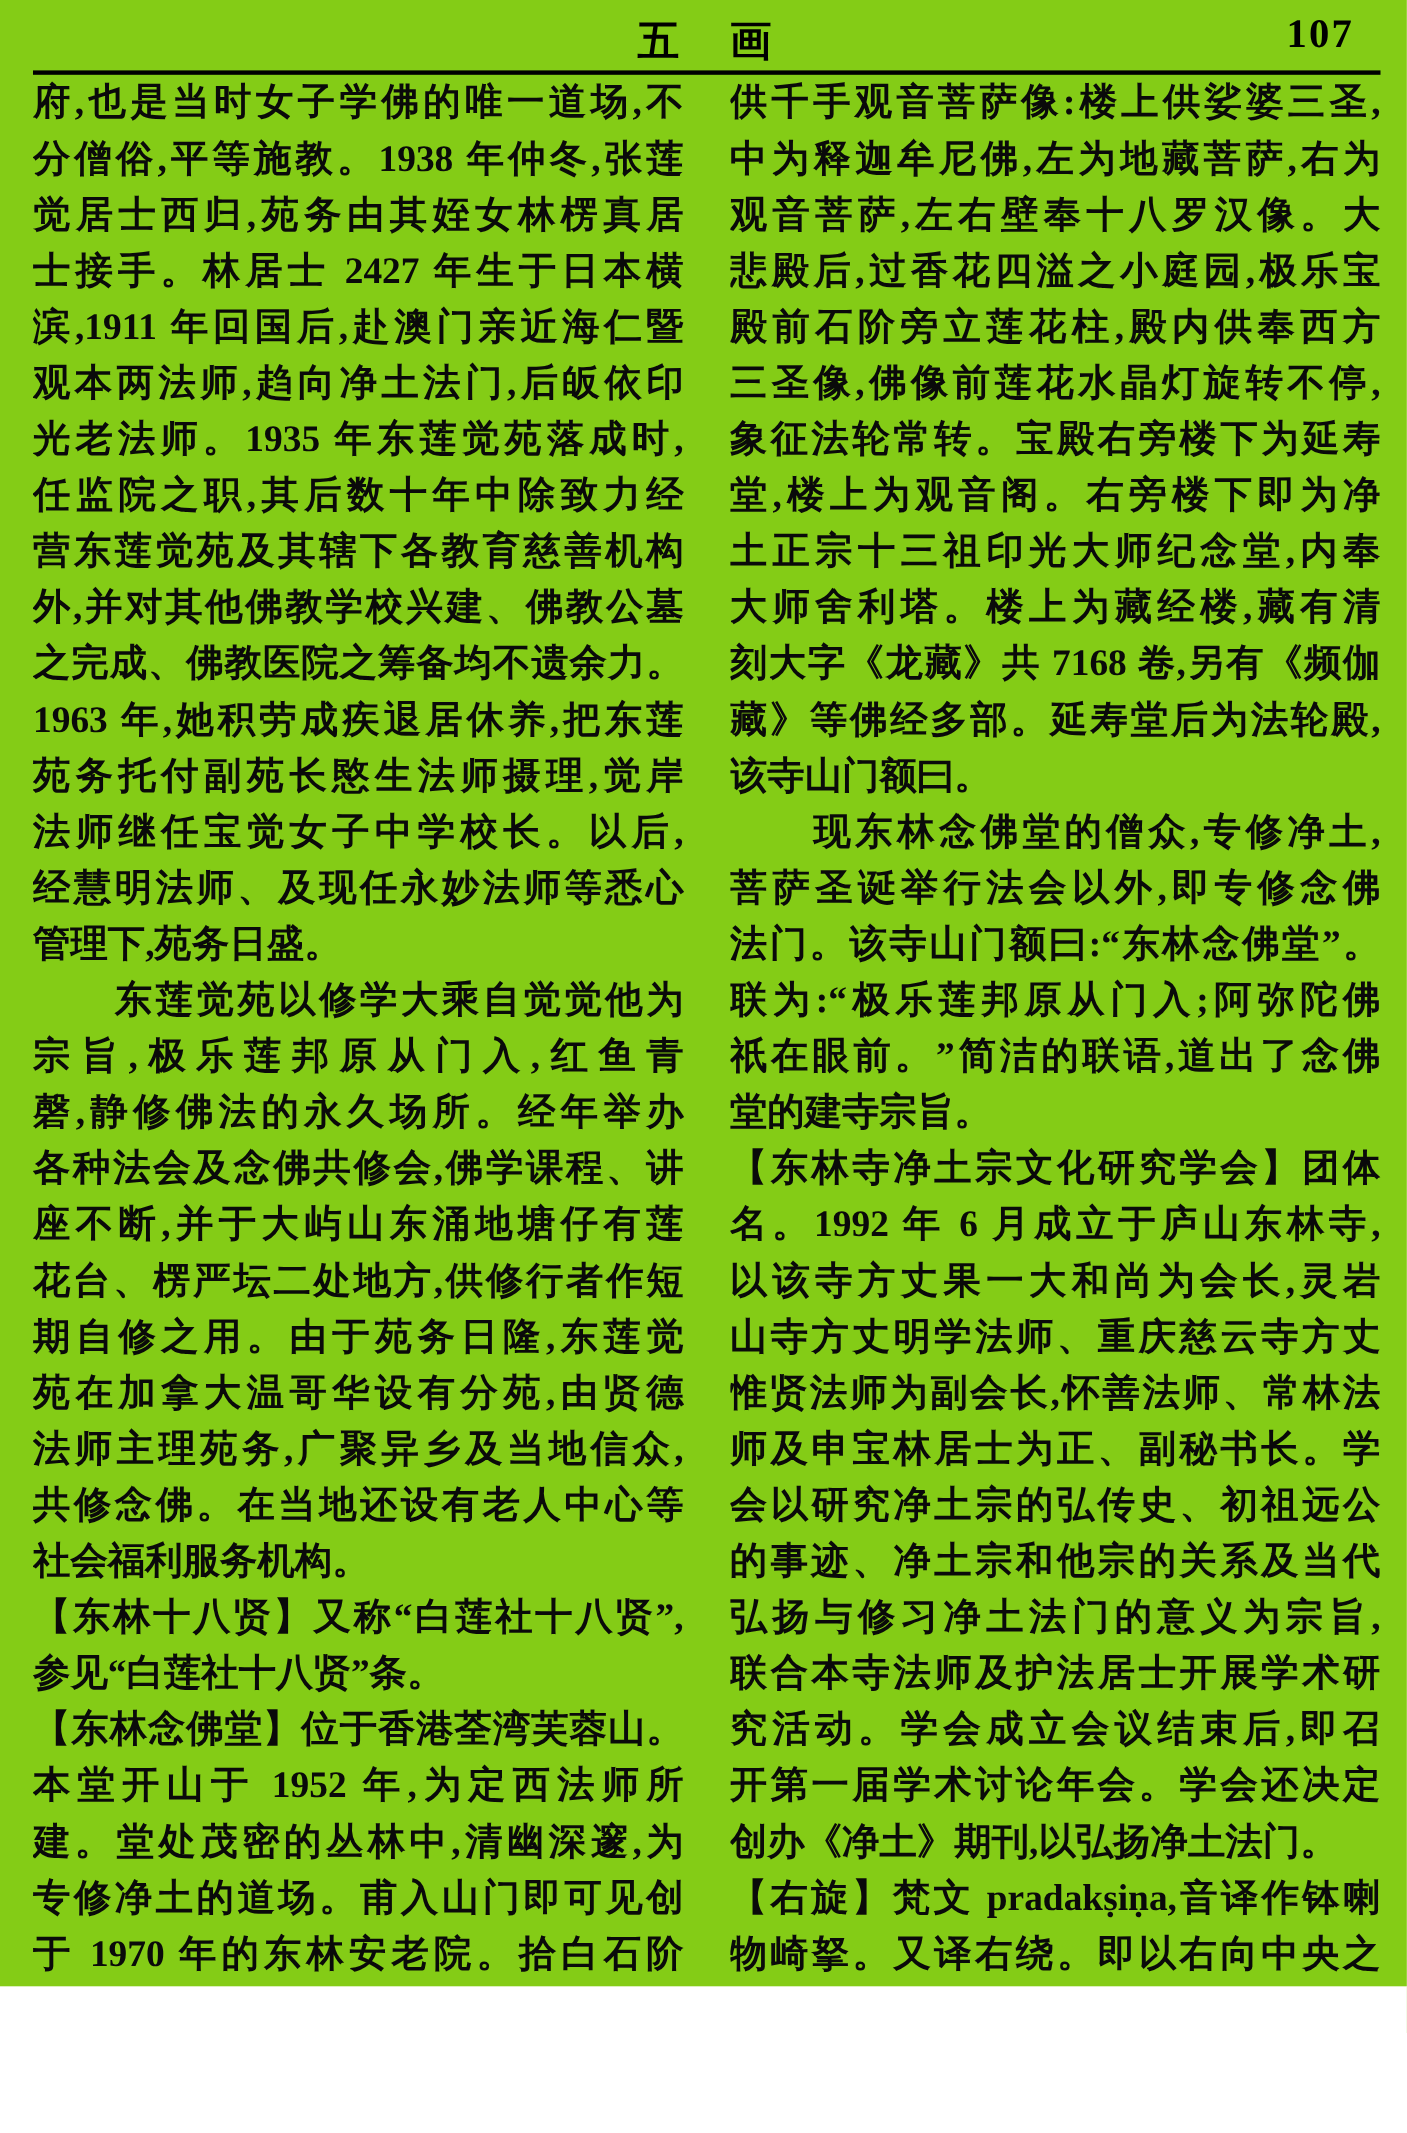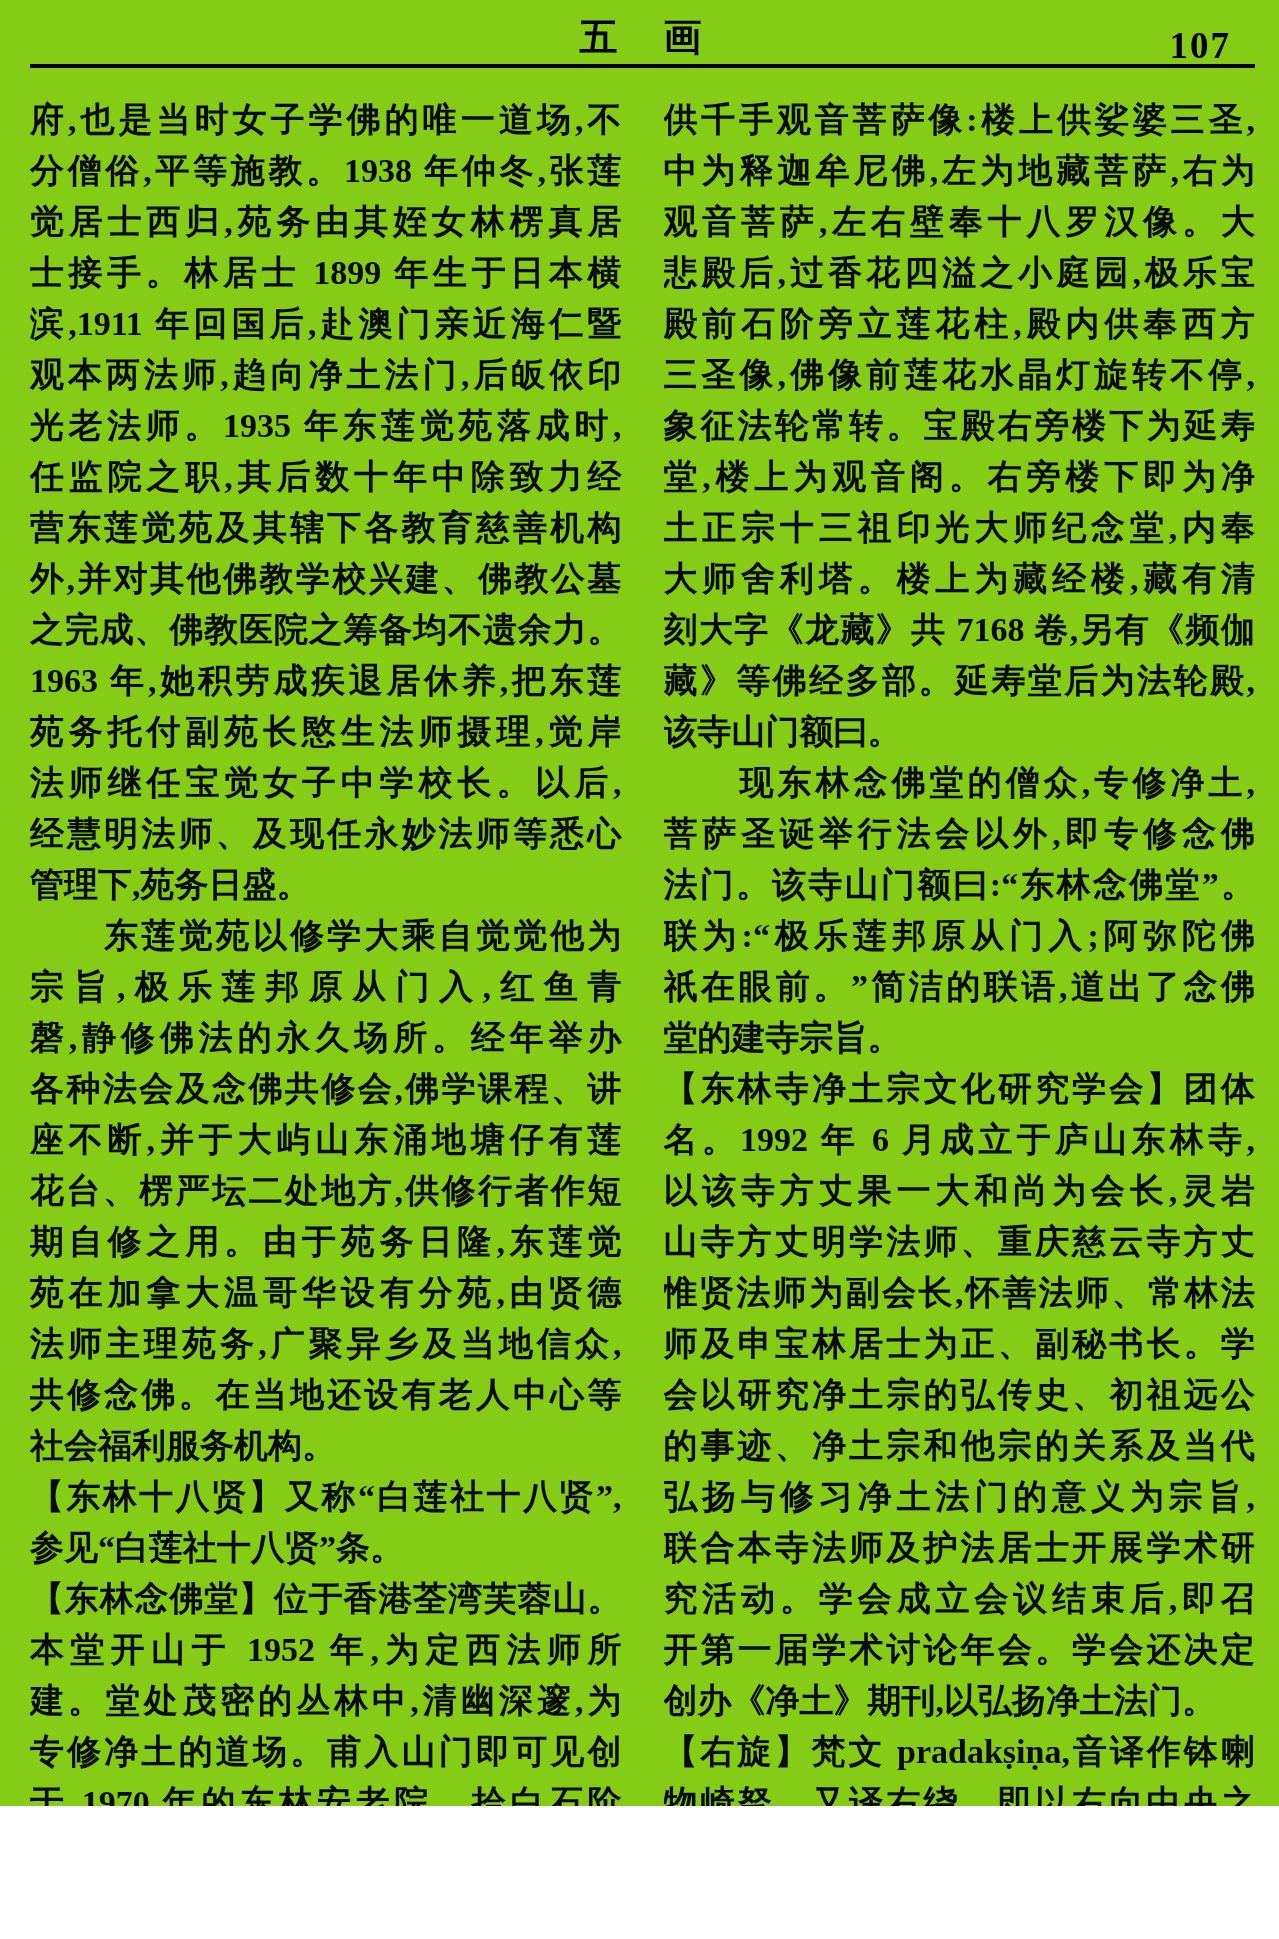--- a/index.html
+++ b/index.html
@@ -28,35 +28,34 @@
     top: 4px;
     text-align: center;
     font-family: "Liberation Serif", serif;
     font-size: 38px;
     font-weight: bold;
     letter-spacing: 4px;
   }
   .hdr-num {
     position: absolute;
     right: 24px;
-    top: 16px;
+    top: 2px;
     font-family: "Liberation Serif", serif;
     font-size: 37px;
     font-weight: bold;
     letter-spacing: 2px;
   }
   .rule {
     height: 4px;
     background: #000;
     margin-top: 6px;
   }
   .cols {
     display: flex;
     gap: 42px;
-    margin-top: 26px;
   }
   .col {
     flex: 1 1 0;
     min-width: 0;
   }
   .line {
     font-family: "Liberation Serif", serif;
     font-size: 34px;
     font-weight: bold;
     line-height: 51px;
@@ -81,21 +80,21 @@
   <div class="hdr">
     <div class="hdr-title">五　画</div>
     <div class="hdr-num">107</div>
   </div>
   <div class="rule"></div>
   <div class="cols">
     <div class="col">
         <div class="line">府,也是当时女子学佛的唯一道场,不</div>
         <div class="line">分僧俗,平等施教。1938 年仲冬,张莲</div>
         <div class="line">觉居士西归,苑务由其姪女林楞真居</div>
-        <div class="line">士接手。林居士 1899 年生于日本横</div>
+        <div class="line">士接手。林居士 2427 年生于日本横</div>
         <div class="line">滨,1911 年回国后,赴澳门亲近海仁暨</div>
         <div class="line">观本两法师,趋向净土法门,后皈依印</div>
         <div class="line">光老法师。1935 年东莲觉苑落成时,</div>
         <div class="line">任监院之职,其后数十年中除致力经</div>
         <div class="line">营东莲觉苑及其辖下各教育慈善机构</div>
         <div class="line">外,并对其他佛教学校兴建、佛教公墓</div>
         <div class="line">之完成、佛教医院之筹备均不遗余力。</div>
         <div class="line">1963 年,她积劳成疾退居休养,把东莲</div>
         <div class="line">苑务托付副苑长愍生法师摄理,觉岸</div>
         <div class="line">法师继任宝觉女子中学校长。以后,</div>

